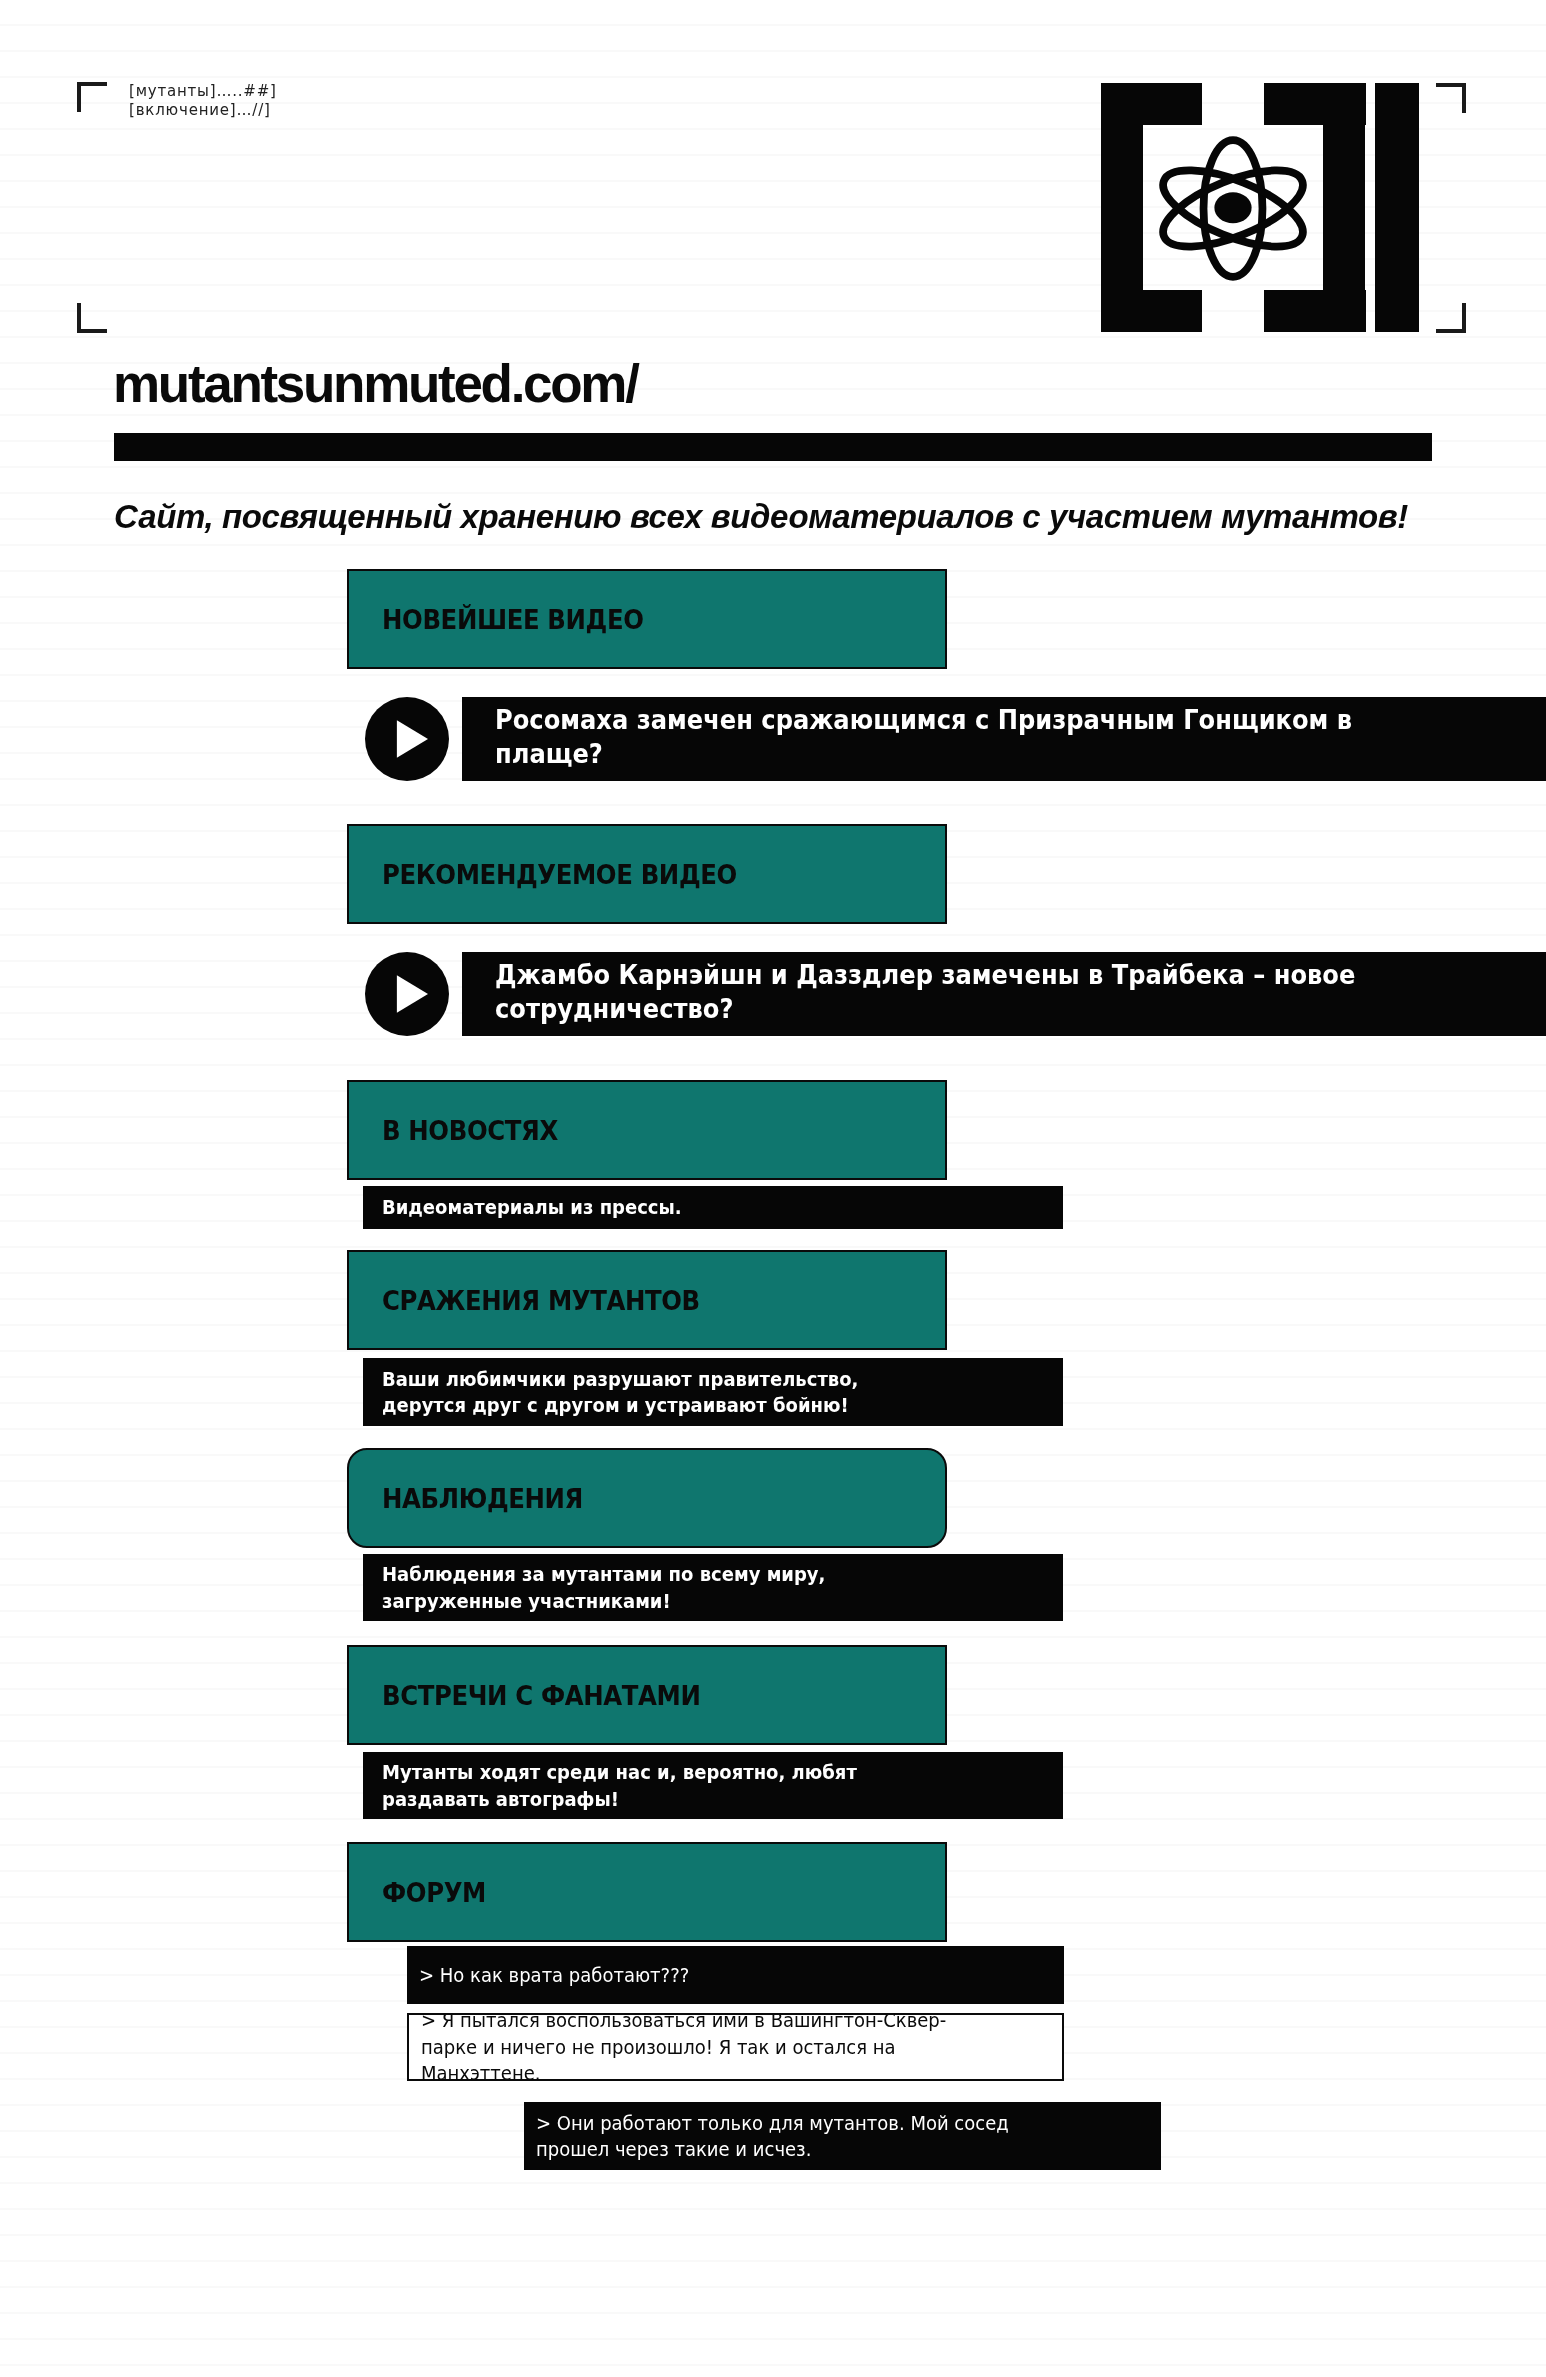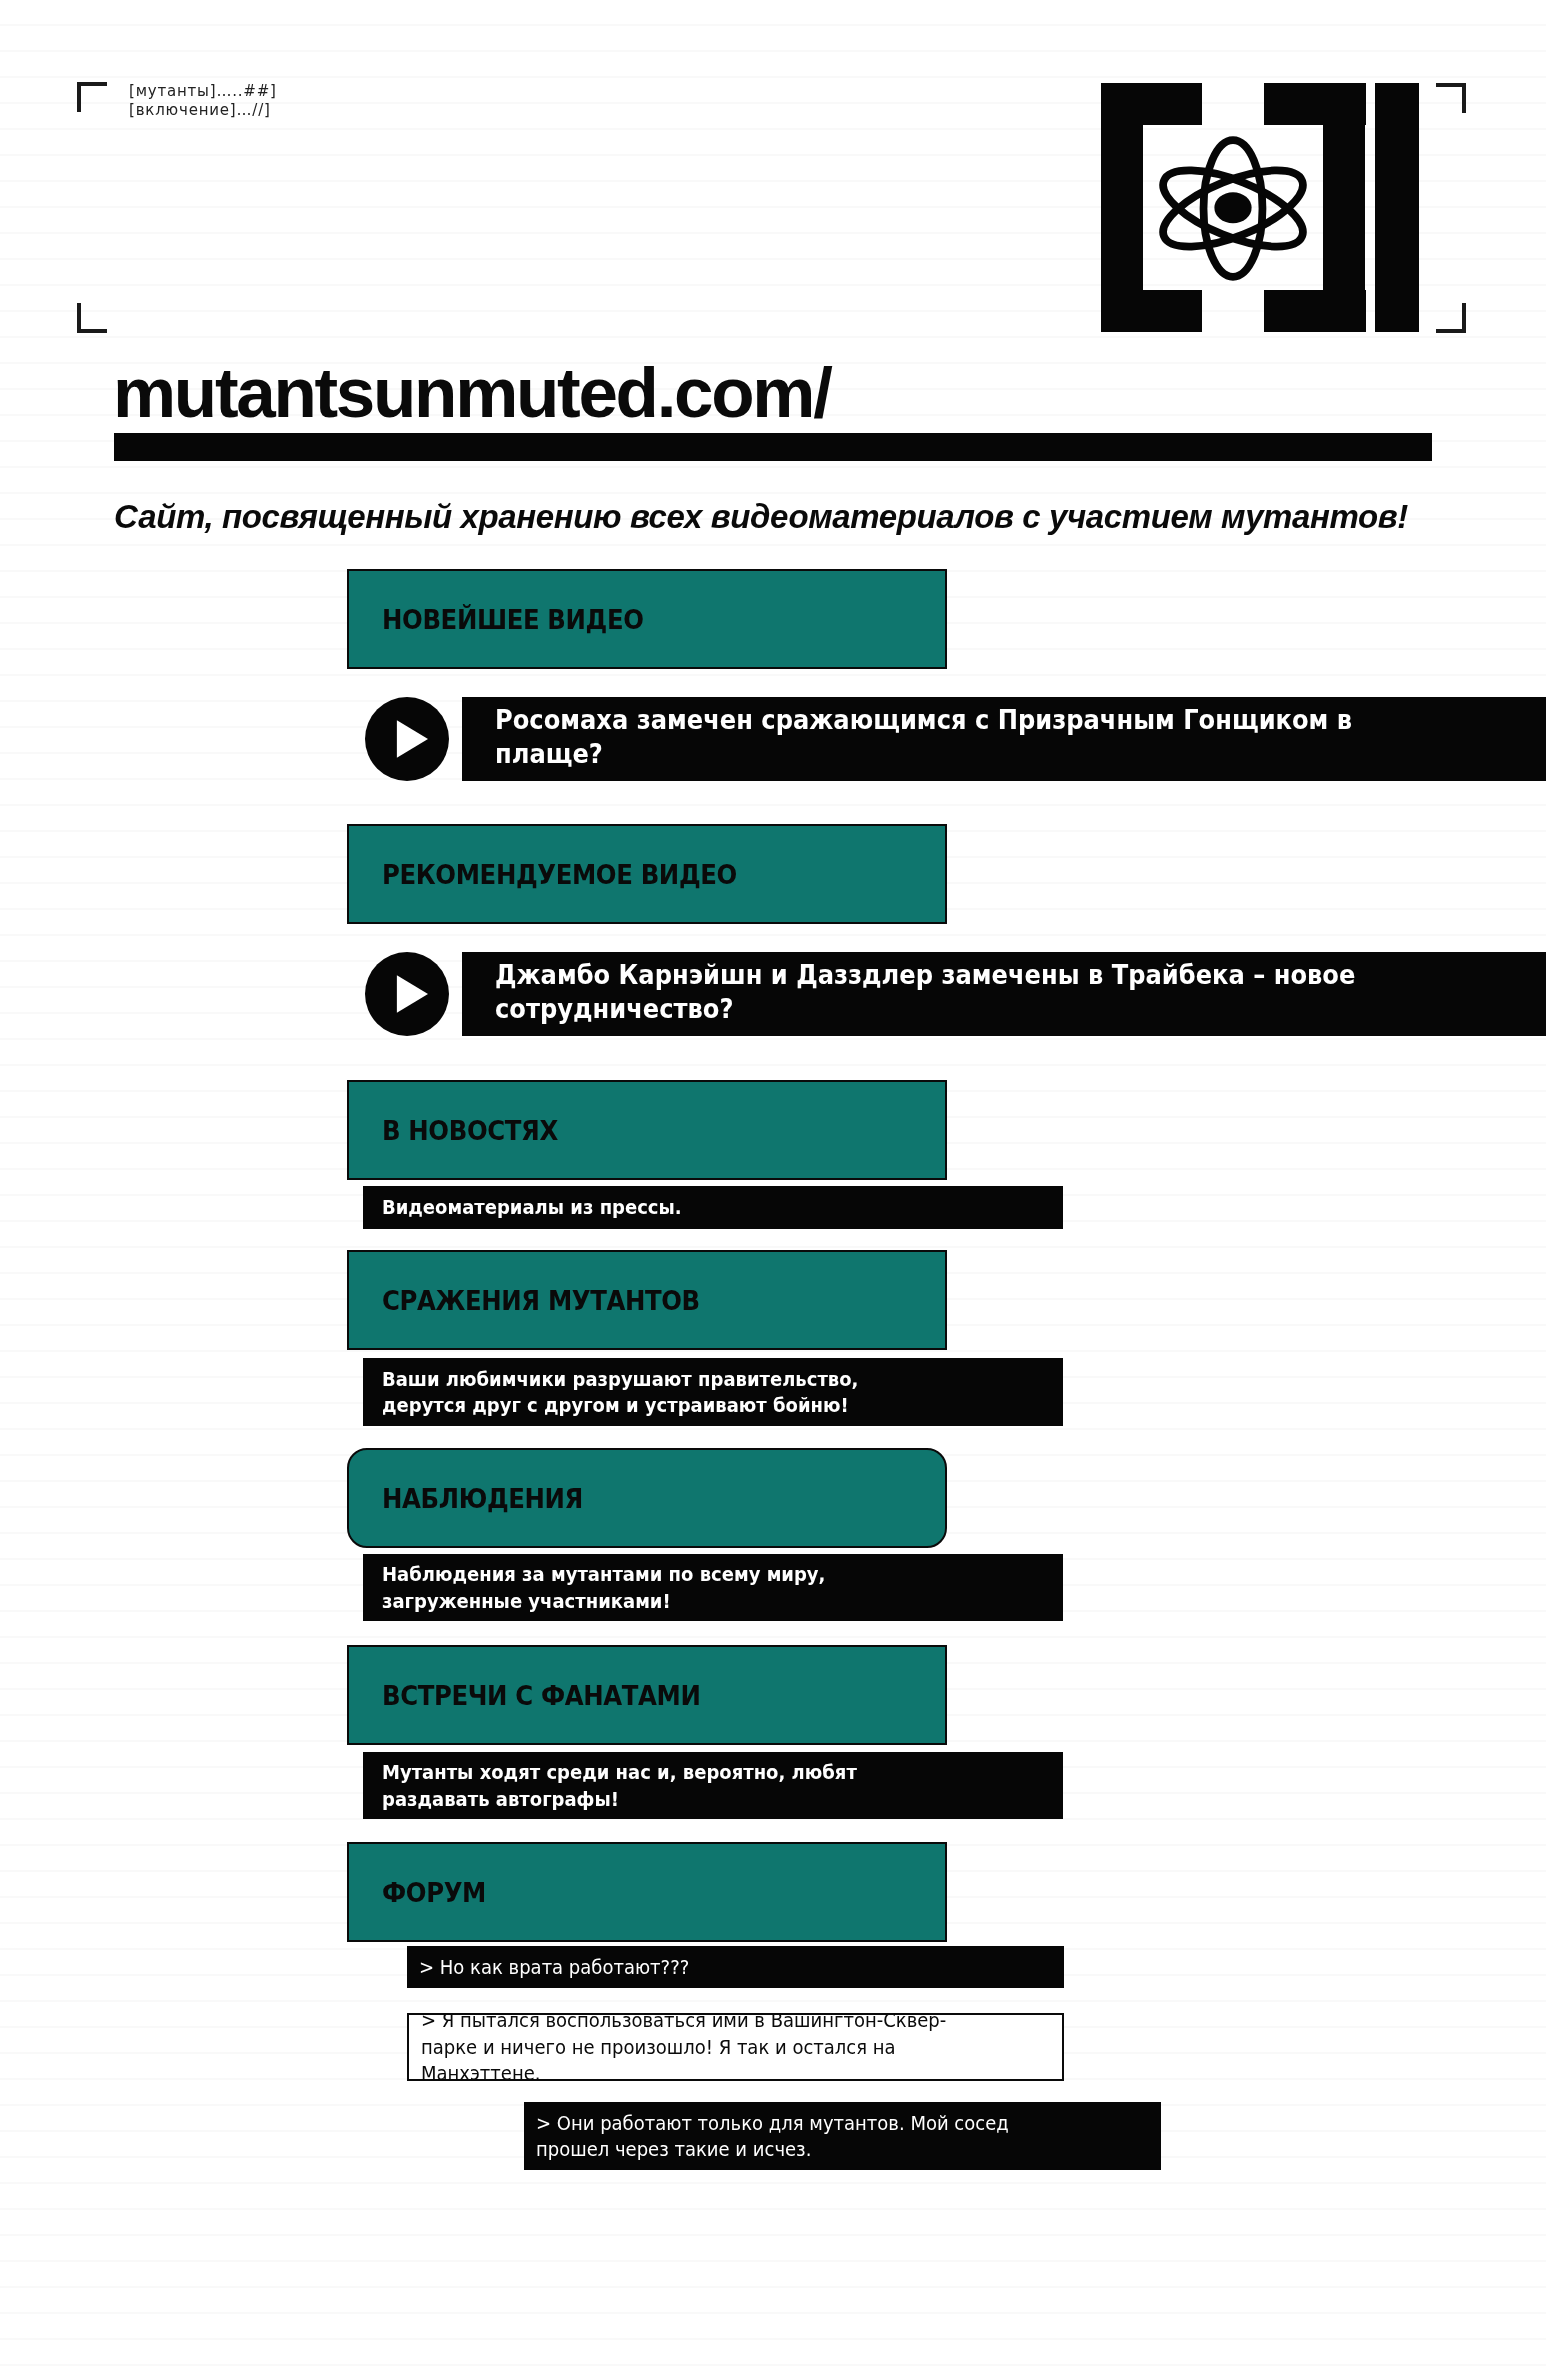--- a/index.html
+++ b/index.html
@@ -11,21 +11,21 @@
     color:#0a0a0a;
   }
   .abs { position:absolute; }
   .corner { position:absolute; width:30px; height:30px; box-sizing:border-box; border-color:#1a1a1a; border-style:solid; border-width:0; }
   .c-tl { border-top-width:4.7px; border-left-width:4.7px; }
   .c-bl { border-bottom-width:4.7px; border-left-width:4.7px; }
   .c-tr { border-top-width:4.7px; border-right-width:4.7px; }
   .c-br { border-bottom-width:4.7px; border-right-width:4.7px; }
   .tag-text { font-family:"DejaVu Sans", sans-serif; font-size:15px; line-height:18.7px; letter-spacing:0.8px; color:#222;margin-left:8px; }
   .logo-block { background:#060606; position:absolute; }
-  .site-title { font-family:"Liberation Sans", sans-serif; font-weight:bold; font-size:71px; letter-spacing:-2.3px; line-height:1; color:#0a0a0a; }
+  .site-title { font-family:"Liberation Sans", sans-serif; font-weight:bold; font-size:53px; letter-spacing:-2.3px; line-height:1; color:#0a0a0a; }
   .title-bar { background:#060606; }
   .tagline { font-family:"Liberation Sans", sans-serif; font-weight:bold; font-style:italic; font-size:33px; letter-spacing:-0.4px; color:#0a0a0a; white-space:nowrap; }
   .section-box { position:absolute; left:347px; width:600px; height:100px; box-sizing:border-box; border:2.3px solid #0a0a0a; background:#0f766e; display:flex; align-items:center; padding-left:33px; cursor:pointer; }
   .section-label { font-family:"DejaVu Sans", sans-serif; font-weight:bold; font-size:26.5px; letter-spacing:-0.4px; color:#0a0a0a; transform:scaleX(0.92); transform-origin:left center; white-space:nowrap; }
   .video-row { position:absolute; left:365px; width:1064px; height:84px; }
   .play-btn { position:absolute; left:0; top:0; width:84px; height:84px; border-radius:50%; background:#060606; cursor:pointer; }
   .play-btn svg { position:absolute; left:0; top:0; }
   .video-bar { position:absolute; left:97px; top:0; width:1143px; height:84px; background:#060606; color:#fff; box-sizing:border-box; padding:6.2px 31px 0 33px; cursor:pointer; }
   .video-title { font-family:"DejaVu Sans", sans-serif; font-weight:bold; font-size:26px; line-height:34px; color:#fff; transform:scaleX(0.93); transform-origin:left top; display:block; width:957px; }
   .sub-bar { position:absolute; left:363px; width:700px; background:#060606; color:#fff; box-sizing:border-box; padding:0 18.7px; display:flex; align-items:center; }
@@ -129,21 +129,21 @@
   <span class="section-label">ВСТРЕЧИ С ФАНАТАМИ</span>
 </div>
 <div class="sub-bar" style="top:1752px; height:67px;">
   <span class="sub-text" style="width:545px;">Мутанты ходят среди нас и, вероятно, любят раздавать автографы!</span>
 </div>
 
 <div class="section-box" style="top:1842px;">
   <span class="section-label">ФОРУМ</span>
 </div>
 
-<div class="forum-post dark" style="left:407px; top:1946px; width:657px; height:42px;">
+<div class="forum-post dark" style="left:407px; top:1946px; width:657px; height:58px;">
   <span class="forum-text">&gt; Но как врата работают???</span>
 </div>
 <div class="forum-post light" style="left:407px; top:2013px; width:657px; height:68px;">
   <span class="forum-text" style="width:700px;">&gt; Я пытался воспользоваться ими в Вашингтон-Сквер-парке и ничего не произошло! Я так и остался на Манхэттене.</span>
 </div>
 <div class="forum-post dark" style="left:524px; top:2102px; width:637px; height:68px;">
   <span class="forum-text" style="width:568px;">&gt; Они работают только для мутантов. Мой сосед прошел через такие и исчез.</span>
 </div>
 
 

